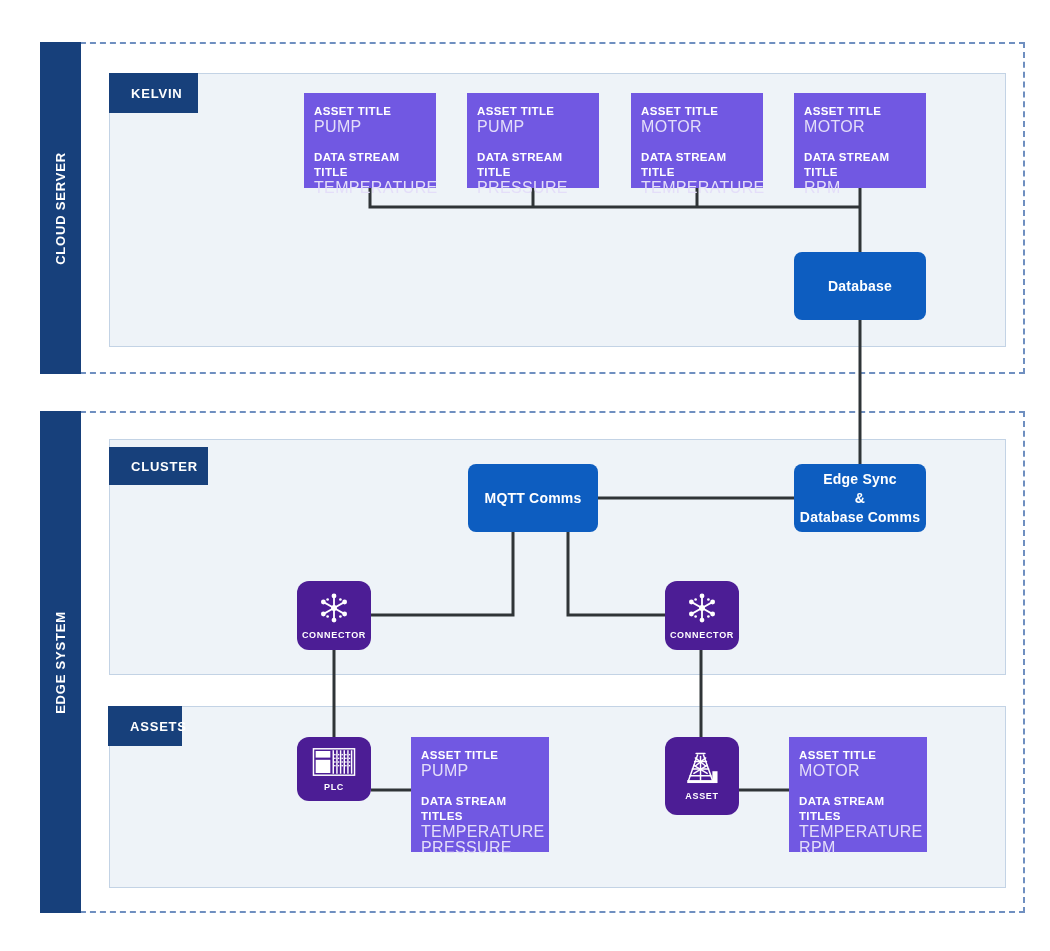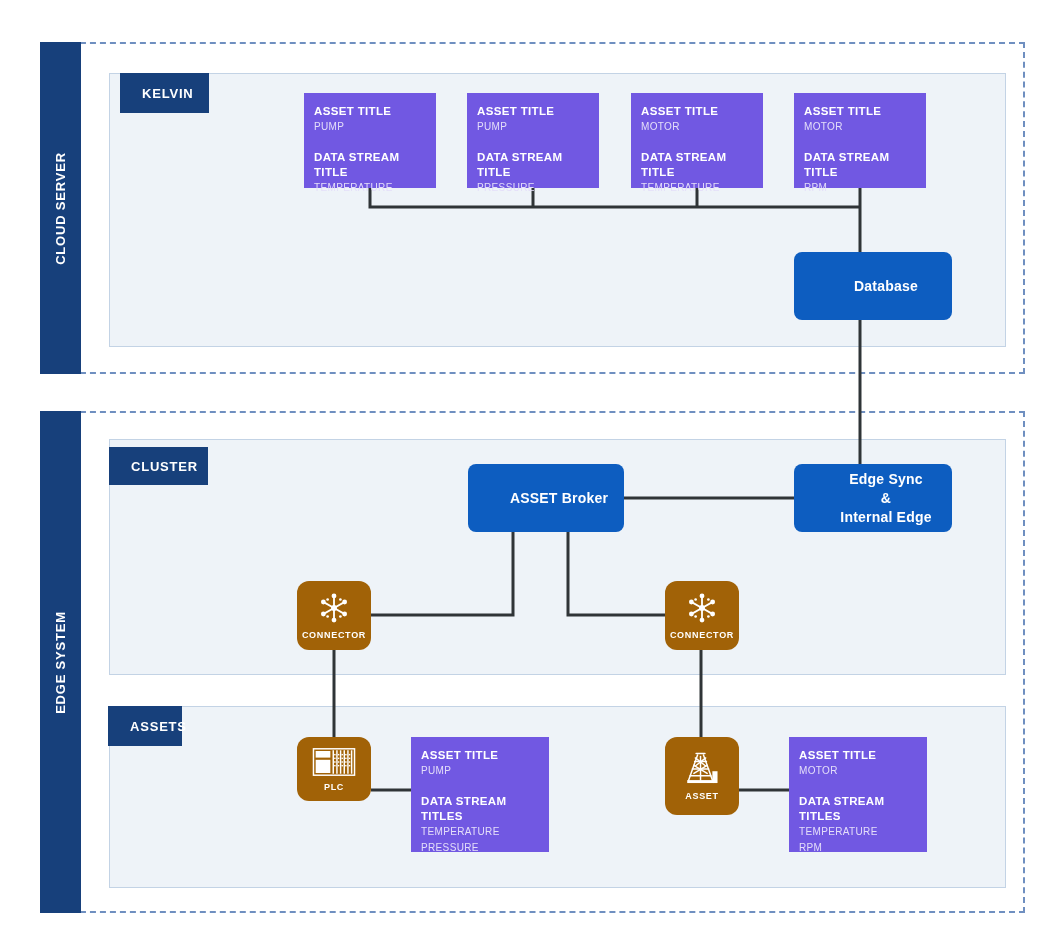--- a/index.html
+++ b/index.html
@@ -87,21 +87,21 @@
     padding: 11px 16px 0 10px;
     z-index: 3;
   }
   .card .lbl {
     font-size: 11.5px;
     font-weight: bold;
     letter-spacing: 0.35px;
     line-height: 15px;
   }
   .card .val {
-    font-size: 10px;
+    font-size: 16px;
     font-weight: normal;
     color: #e4def9;
     letter-spacing: 0.35px;
     line-height: 16px;
   }
   .card .gap { height: 15px; }
 
   
   .node {
     position: absolute;
@@ -110,27 +110,26 @@
     border-radius: 8px;
     display: flex;
     align-items: center;
     justify-content: center;
     text-align: center;
     font-size: 14px;
     font-weight: bold;
     letter-spacing: 0.2px;
     line-height: 19px;
     z-index: 3;
-    padding-left: 26px;
   }
 
   
   .inode {
     position: absolute;
-    background: #a16207;
+    background: #4c1d95;
     border-radius: 12px;
     z-index: 3;
     display: flex;
     flex-direction: column;
     align-items: center;
     justify-content: center;
   }
   .inode .glyph {
     display: flex;
     align-items: center;
@@ -154,21 +153,21 @@
 
   <div class="rail" style="left:40px; top:42px; width:41px; height:332px;">
     <span class="rail-text">CLOUD SERVER</span>
   </div>
   <div class="rail" style="left:40px; top:411px; width:41px; height:502px;">
     <span class="rail-text">EDGE SYSTEM</span>
   </div>
 
   <div class="panel" style="left:109px; top:73px; width:797px; height:0;"></div>
   <div class="panel" style="left:109px; top:73px; width:897px; height:274px;"></div>
-  <div class="panel-tab" style="left:120px; top:73px; width:89px; height:40px;">
+  <div class="panel-tab" style="left:109px; top:73px; width:89px; height:40px;">
     <span>KELVIN</span>
   </div>
 
   <div class="panel" style="left:109px; top:439px; width:897px; height:236px;"></div>
   <div class="panel-tab" style="left:109px; top:439px; width:99px; height:38px;margin-top:8px;">
     <span>CLUSTER</span>
   </div>
 
   <div class="panel" style="left:109px; top:706px; width:897px; height:182px;"></div>
   <div class="panel-tab" style="left:108px; top:706px; width:74px; height:40px;">
@@ -231,27 +230,27 @@
     <div class="gap"></div>
     <div class="lbl">DATA STREAM TITLE</div>
     <div class="val">RPM</div>
   </div>
 
   <div class="node" style="left:794px; top:252px; width:132px; height:68px;">
     <span>Database</span>
   </div>
 
   <div class="node" style="left:468px; top:464px; width:130px; height:68px;">
-    <span>ASSET Broker</span>
+    <span>MQTT Comms</span>
   </div>
 
   <div class="node" style="left:794px; top:464px; width:132px; height:68px; flex-direction:column;">
     <span>Edge Sync</span>
     <span>&amp;</span>
-    <span>Internal Edge</span>
+    <span>Database Comms</span>
   </div>
 
   <div class="inode" style="left:297px; top:581px; width:74px; height:69px;">
     <span class="glyph">
       <svg width="34" height="34" viewBox="0 0 48 48" xmlns="http://www.w3.org/2000/svg">
         <g stroke="#ffffff" stroke-width="2.6" stroke-linecap="round">
           <line x1="24" y1="24" x2="24" y2="8"></line>
           <line x1="24" y1="24" x2="24" y2="40"></line>
           <line x1="24" y1="24" x2="10" y2="16"></line>
           <line x1="24" y1="24" x2="38" y2="32"></line>

